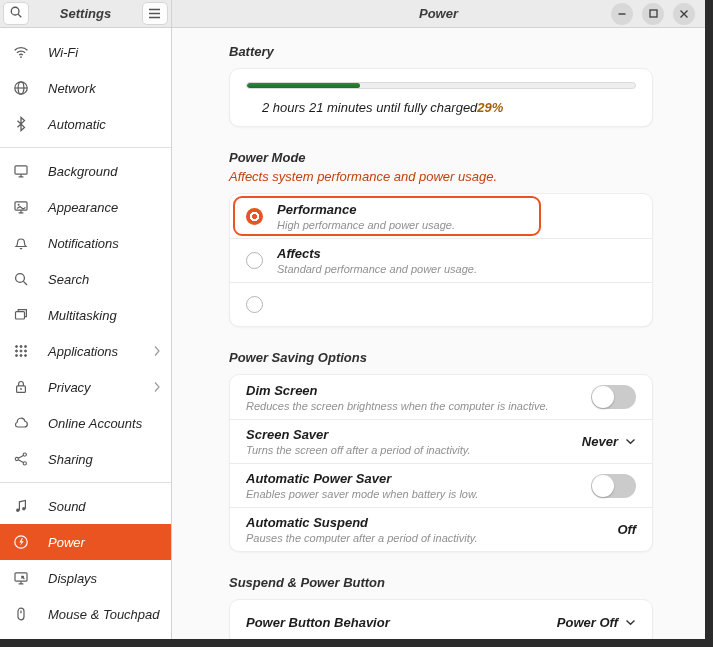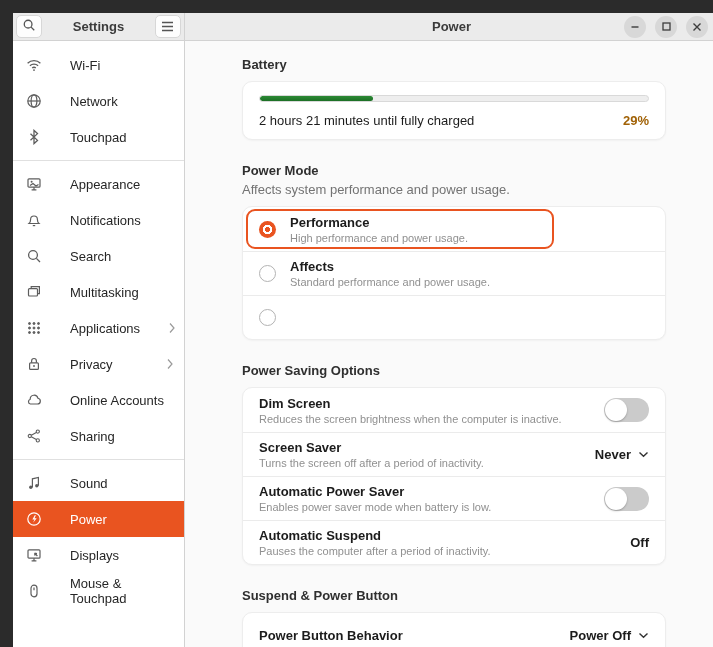--- a/index.html
+++ b/index.html
@@ -1,54 +1,54 @@
 <!DOCTYPE html>
 <html><head>
 <meta charset="utf-8">
 <style>
   * { margin:0; padding:0; box-sizing:border-box; }
   html,body { width:713px; height:647px; }
   body { font-family:"Liberation Sans","DejaVu Sans",sans-serif; }
-  .frame { width:713px; height:647px; background:#2b2b2b; padding:13px; }
+  .frame { width:713px; height:647px; background:#2b2b2b; padding:0;font-style:italic; }
   .window { width:705px; height:639px; display:grid; grid-template-columns:172px 1fr; grid-template-rows:28px 1fr; background:#fafafa; overflow:hidden; }
 
   
   .sb-header, .main-header { background:#ebebeb; border-bottom:1px solid #d2d2d2; display:flex; align-items:center; }
   .sb-header { border-right:1px solid #d2d2d2; padding:0 3px; justify-content:space-between; }
   .hdr-btn { width:26px; height:23px; background:#fdfdfd; border:1px solid #d7d7d7; border-radius:5px; display:flex; align-items:center; justify-content:center; cursor:pointer; }
   .sb-title { font-size:13px; font-weight:700; color:#3b3b3b; }
   .main-header { position:relative; justify-content:center; }
   .main-title { font-size:13px; font-weight:700; color:#3b3b3b; }
   .win-controls { position:absolute; right:10px; top:0; height:100%; display:flex; align-items:center; gap:9px; }
   .wc { width:22px; height:22px; border-radius:50%; background:#d8d8d8; display:flex; align-items:center; justify-content:center; cursor:pointer; color:#3c3c3c; }
 
   
   .sidebar { background:#ffffff; border-right:1px solid #d2d2d2; overflow:hidden; padding-top:6px; }
-  .s-item { height:36px; display:flex; align-items:center; padding:0 10px 0 13px; gap:28px; font-size:13px; color:#262626; cursor:pointer; }
+  .s-item { height:36px; display:flex; align-items:center; padding:0 10px 0 13px; gap:19px; font-size:13px; color:#262626; cursor:pointer; }
   .s-item .s-label { flex:1; }
   .s-item.sel { background:#E95420; color:#ffffff; }
   .s-ico { width:16px; height:16px; display:flex; align-items:center; justify-content:center; }
   .s-ico svg { stroke:#5d5d5d; }
   .s-item.sel .s-ico svg { stroke:#ffffff; }
   .s-sep { height:1px; background:#e0e0e0; margin:5px 0; }
   .s-chev svg { stroke:#9a9a9a; }
 
   
   .content { background:#fafafa; overflow:hidden; padding:16px 0 0 57px; }
   .col { width:424px; }
   .sec-heading { font-size:13px; font-weight:700; color:#2f2f2f; margin-bottom:9px; }
-  .sec-sub { font-size:13px; color:#737373; margin:-5px 0 9px 0; }
+  .sec-sub { font-size:13px; color:#c2410c; margin:-5px 0 9px 0; }
   .card { background:#ffffff; border:1px solid #ededed; border-radius:10px; box-shadow:0 1px 2px rgba(0,0,0,.04); overflow:hidden; }
   .gap { height:23px; }
 
   
   .bat-card { padding:13px 16px 11px 16px; }
   .trough { height:7px; border:1px solid #d9d9d9; background:#eeeeee; border-radius:4px; overflow:hidden; }
   .fill { height:100%; background:linear-gradient(#2c8a35,#1c6f25); border-radius:4px; }
-  .bat-row { display:flex; justify-content:space-between; align-items:center; margin-top:11px; }
+  .bat-row { display:flex; align-items:center; margin-top:11px;margin-left:16px; }
   .bat-status { font-size:13px; color:#1c1c1c; }
   .bat-pct { font-size:13px; font-weight:700; color:#a16207; }
 
   
   .row { min-height:44px; display:flex; align-items:center; padding:6px 16px; gap:14px; position:relative; cursor:pointer; }
   .row + .row { border-top:1px solid #ebebeb; }
   .row-txt { flex:1; }
   .row-title { font-size:13px; font-weight:600; color:#1c1c1c; }
   .row-desc { font-size:11px; color:#909090; margin-top:2px; }
   .row-right { display:flex; align-items:center; gap:7px; font-size:13px; font-weight:700; color:#1c1c1c; }
@@ -134,25 +134,34 @@
           </span>
       <span class="s-label">Network</span>
     </div>
 
     <div class="s-item">
       <span class="s-ico">
             <svg width="16" height="16" viewBox="0 0 16 16" fill="none" stroke-width="1.3">
               <path d="M4.5 4.8l7 6.6L8 14.6V1.4l3.5 3.2-7 6.6"></path>
             </svg>
           </span>
-      <span class="s-label">Touchpad</span>
+      <span class="s-label">Automatic</span>
     </div>
 
     <div class="s-sep"></div>
 
+    <div class="s-item">
+      <span class="s-ico">
+            <svg width="16" height="16" viewBox="0 0 16 16" fill="none" stroke-width="1.2">
+              <rect x="2" y="2.8" width="12" height="8.4" rx="1"></rect>
+              <path d="M8 11.2v2M5.6 13.8h4.8"></path>
+            </svg>
+          </span>
+      <span class="s-label">Background</span>
+    </div>
 
     <div class="s-item">
       <span class="s-ico">
             <svg width="16" height="16" viewBox="0 0 16 16" fill="none" stroke-width="1.2">
               <rect x="2" y="2.8" width="12" height="8.4" rx="1"></rect>
               <circle cx="5.6" cy="5.8" r="1" fill="#5d5d5d" stroke="none"></circle>
               <path d="M4 9.5l3-2 3 2.5 2.5-1.5"></path>
               <path d="M8 11.2v2M5.6 13.8h4.8"></path>
             </svg>
           </span>

